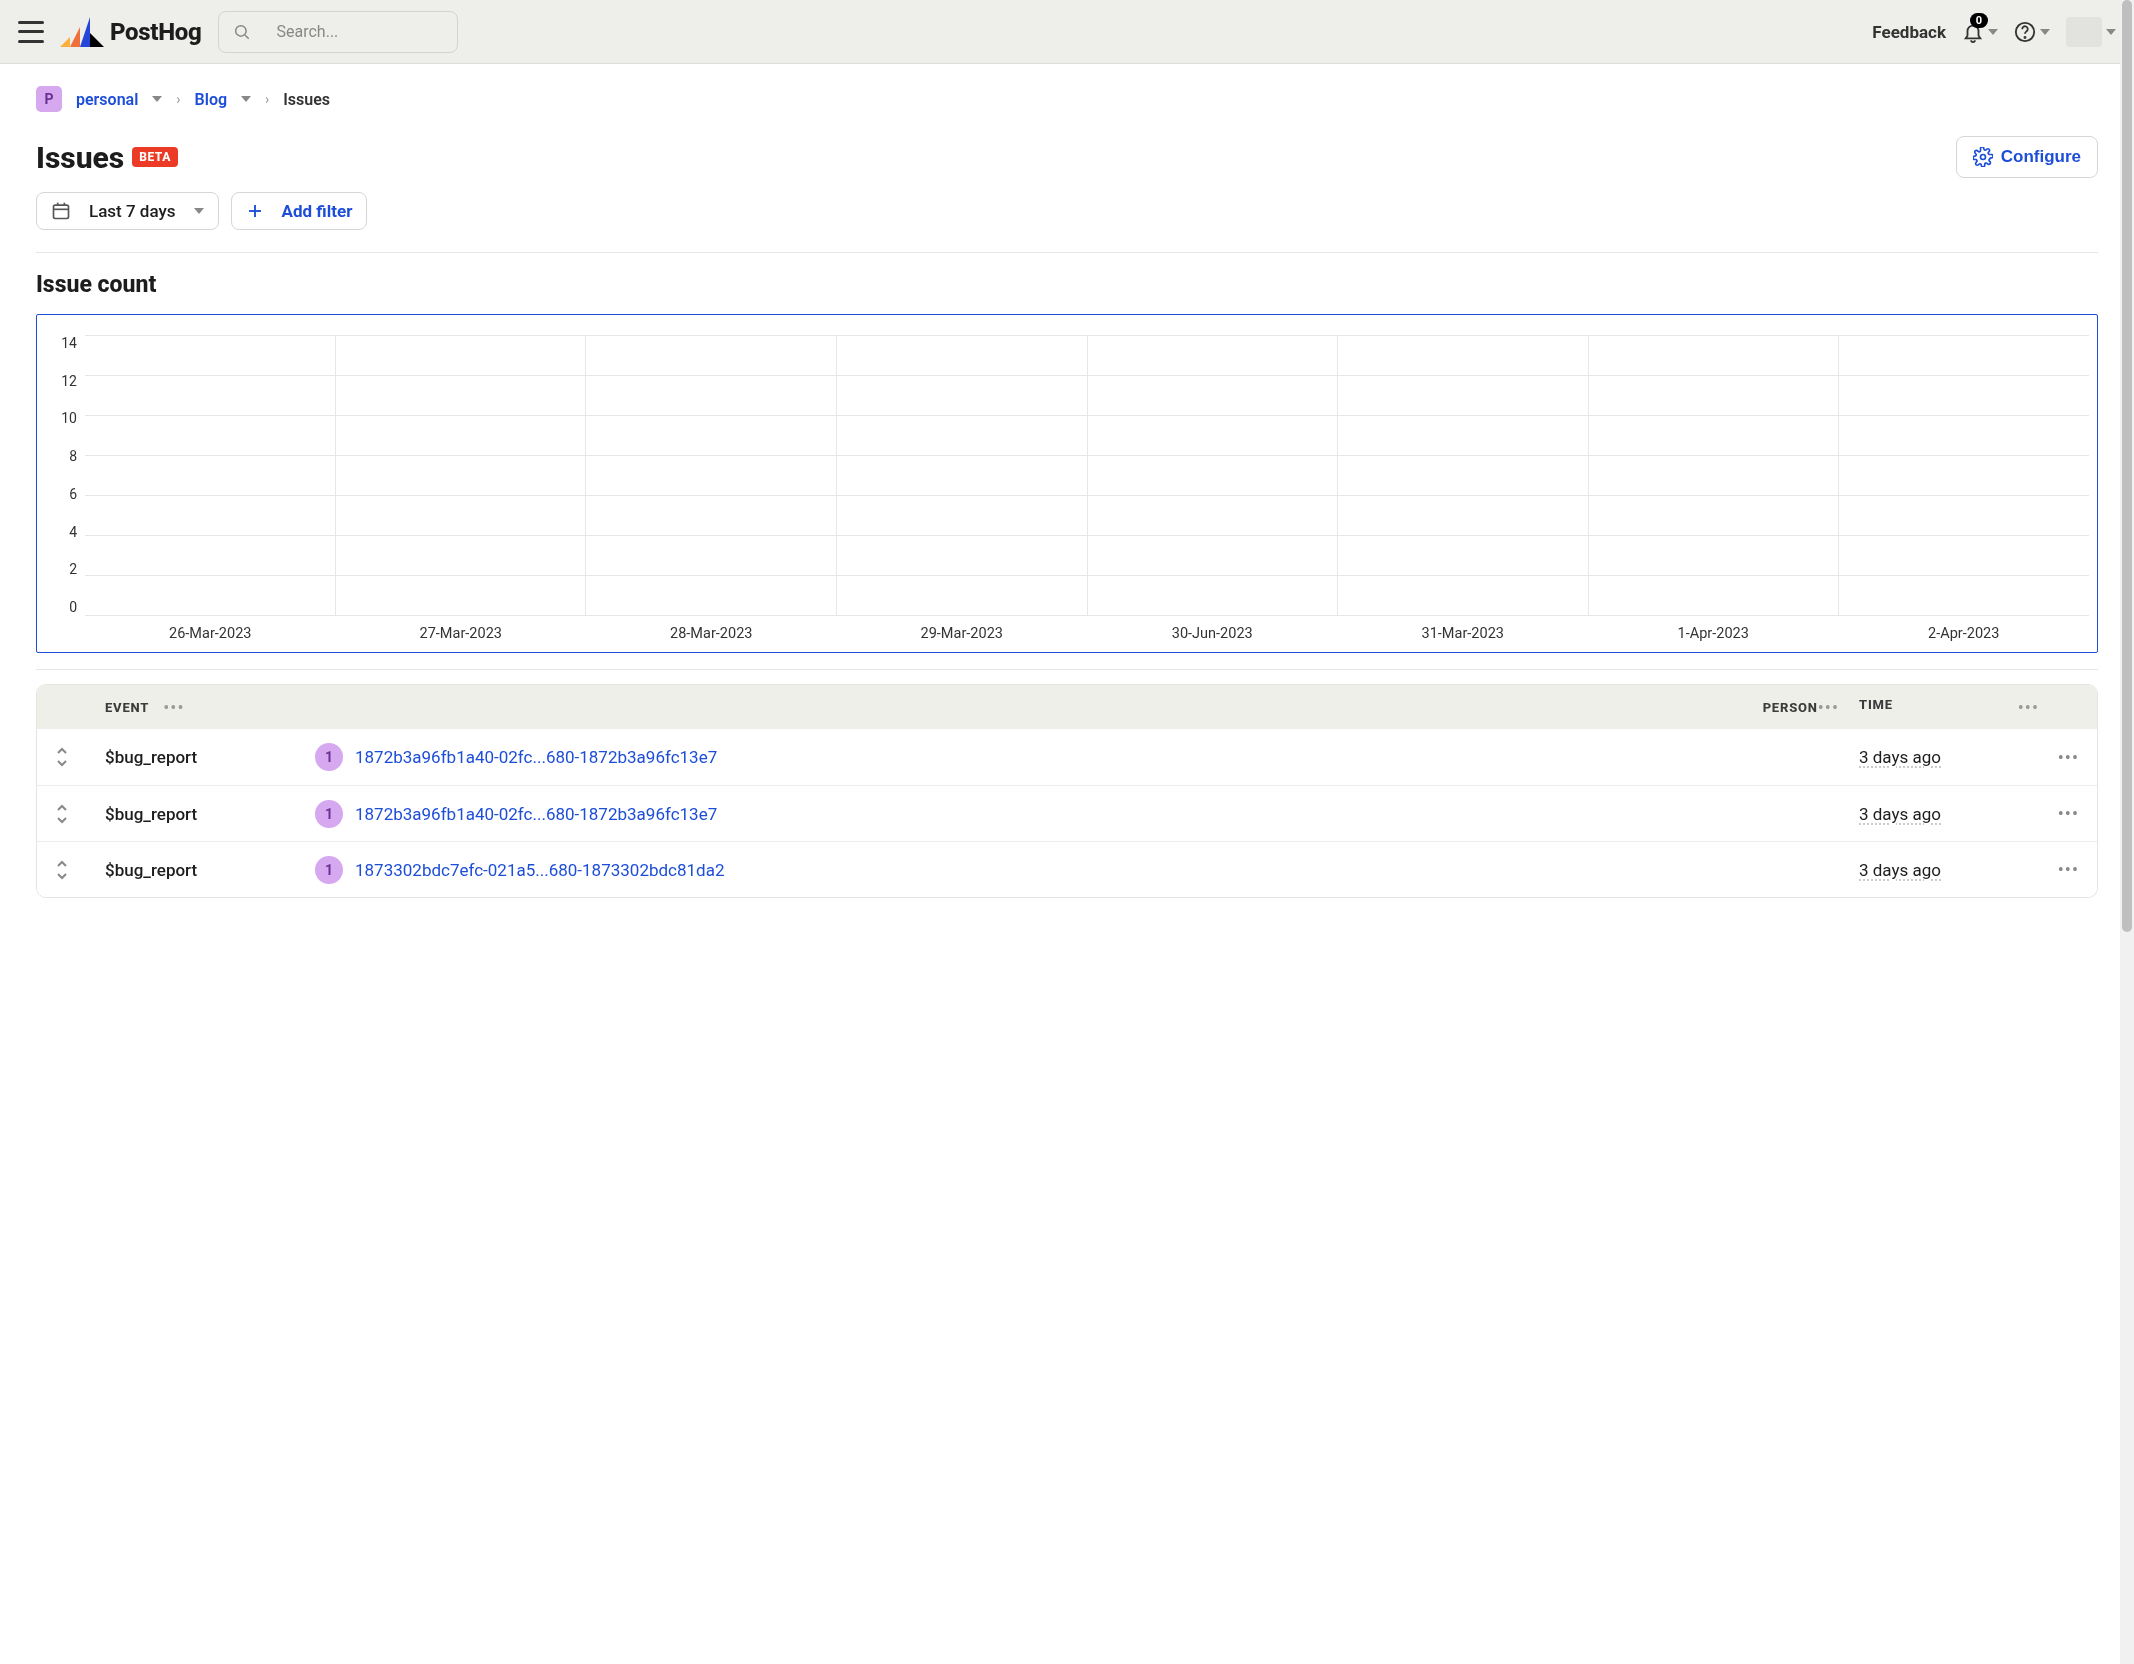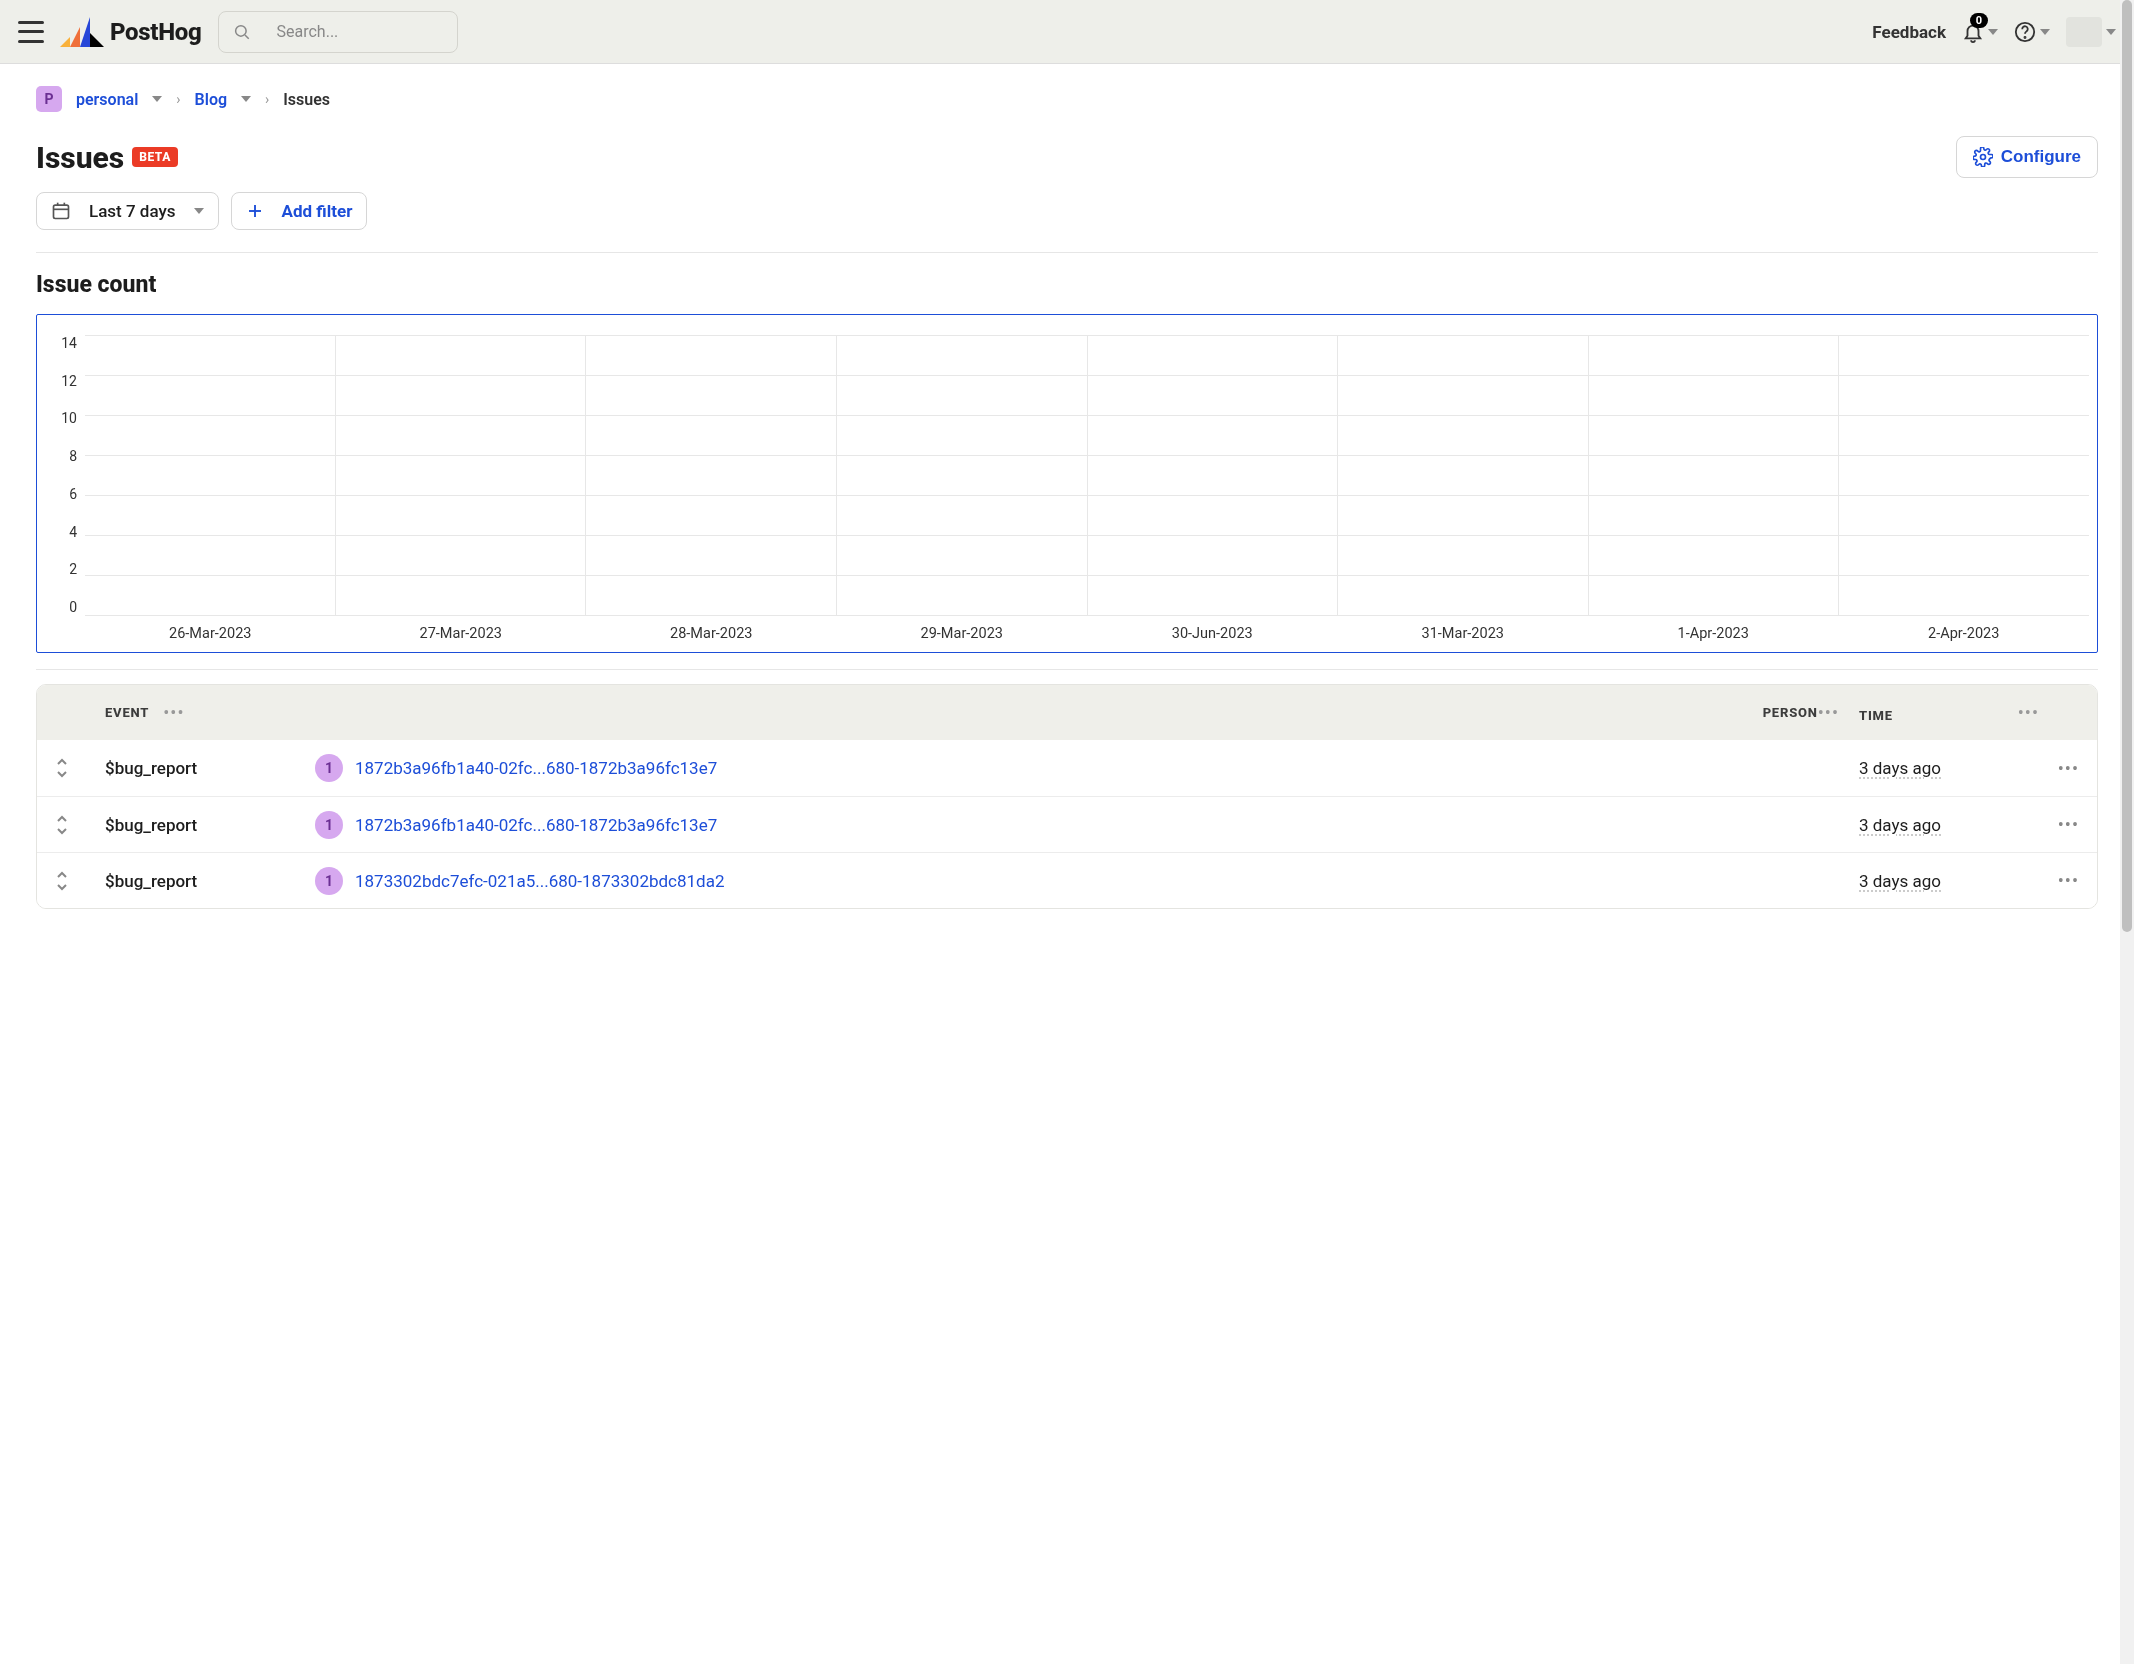--- a/index.html
+++ b/index.html
@@ -49,26 +49,26 @@
 .grid-v:last-child { border-right:none; }
 .bars { position:absolute; inset:0; display:flex; align-items:flex-end; }
 .bar-slot { flex:1; display:flex; justify-content:center; align-items:flex-end; }
 .bar { width:70%; background:#1d3feb; }
 .x-axis { display:flex; margin-top:10px; }
 .x-tick { flex:1; text-align:center; font-size:14.5px; color:#333; }
 
 .divider { border-top:1px solid #e6e6e6; margin-top:16px; }
 
 .table-wrap { border:1px solid #e4e4e0; border-radius:10px; overflow:hidden; margin-top:14px; }
-.table-head { display:flex; align-items:center; background:#efefea; height:55px; padding:0 18px 0 68px; }
+.table-head { display:flex; align-items:center; background:#efefea; height:44px; padding:0 18px 0 68px; }
 .th-event { width:210px; display:flex; align-items:center; gap:14px; }
 .th-label { font-size:13px; font-weight:800; letter-spacing:0.8px; color:#3c3c3c; }
 .dots-icon { color:#999; font-size:18px; letter-spacing:1px; }
 .th-person { flex:1; display:flex; align-items:center; justify-content:flex-end; padding-right:20px; }
-.th-time { width:180px; display:flex; align-items:flex-end; justify-content:space-between; }
+.th-time { width:180px; display:flex; align-items:flex-start; justify-content:space-between; }
 .th-actions { width:40px; }
 
 .row { display:flex; align-items:center; height:56px; border-top:1px solid #ececec; padding:0 18px; font-size:17px; background:#fff; }
 .row:first-of-type { border-top:none; }
 .row-expand { width:50px; display:flex; justify-content:flex-start; color:#888; cursor:pointer; }
 .row-event { width:210px; font-weight:500; }
 .row-person { flex:1; display:flex; align-items:center; gap:12px; }
 .person-badge { width:28px; height:28px; border-radius:50%; background:#d6a8ef; color:#6b2f93; font-weight:700; display:flex; align-items:center; justify-content:center; font-size:14px; }
 .person-link { color:#1d4ed8; cursor:pointer; }
 .row-time { width:180px; text-decoration:underline dotted #bbb; text-underline-offset:4px; }

